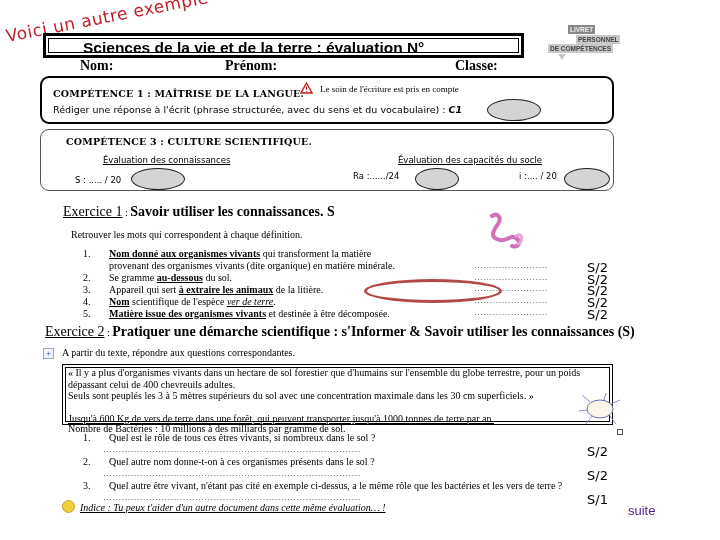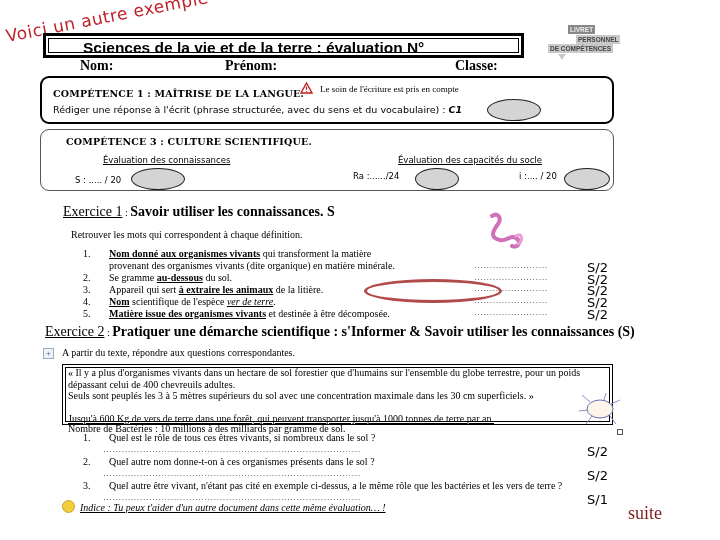--- a/index.html
+++ b/index.html
@@ -29,21 +29,21 @@
   .txt { font-size:10px; white-space:nowrap; }
   .ol-item { font-size:10px; white-space:nowrap; }
   .num { display:inline-block; width:26px; text-align:left; }
   .b-ul { font-weight:bold; text-decoration:underline; }
   .dots { font-size:9px; letter-spacing:0.2px; color:#333; white-space:nowrap; }
   .sval { font-family:"DejaVu Sans", sans-serif; font-size:13px; }
   .red-ellipse { left:364px; top:279px; width:138px; height:24px; border:3px solid #b24a4a; border-radius:50%; box-sizing:border-box; }
   .quote-box { left:62px; top:364px; width:551px; height:61px; border:4px double #000; box-sizing:border-box; }
   .quote-line { font-size:10px; white-space:nowrap; line-height:11.5px; }
   .hint { font-size:10px; font-style:italic; text-decoration:underline; white-space:nowrap; }
-  .suite { left:628px; top:503px; color:#7f1d1d; font-family:Liberation Serif, serif; font-size:18px; }
+  .suite { left:628px; top:503px; color:#4c1d95; font-family:Liberation Sans, sans-serif; font-size:13px; }
   .smile { left:62px; top:500px; width:13px; height:13px; border-radius:50%; background:#f1cf3b; border:1px solid #c9a22a; box-sizing:border-box; }
   .move-icon { left:43px; top:348px; width:11px; height:11px; border:1px solid #9ab; background:#eef3f8; box-sizing:border-box; font-size:9px; line-height:9px; text-align:center; color:#2a5a9a; }
   .tiny-box { left:617px; top:429px; width:6px; height:6px; border:1px solid #555; box-sizing:border-box; }
 </style>
 </head>
 <body>
 
 <div class="abs voici">
     <span>Voici un autre exemple</span>
   </div>

